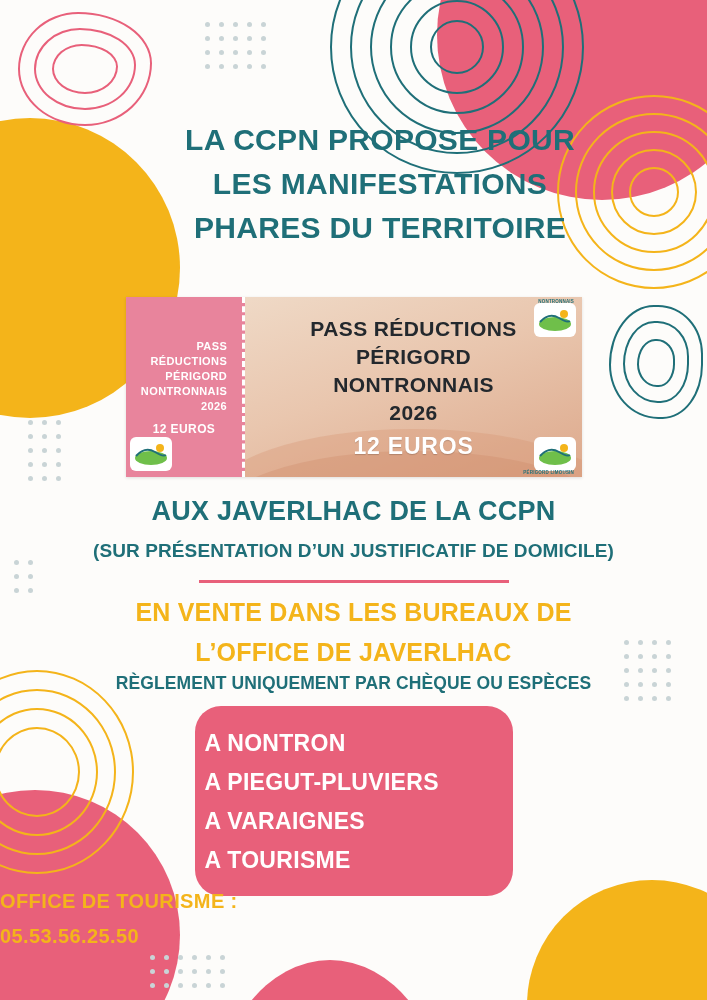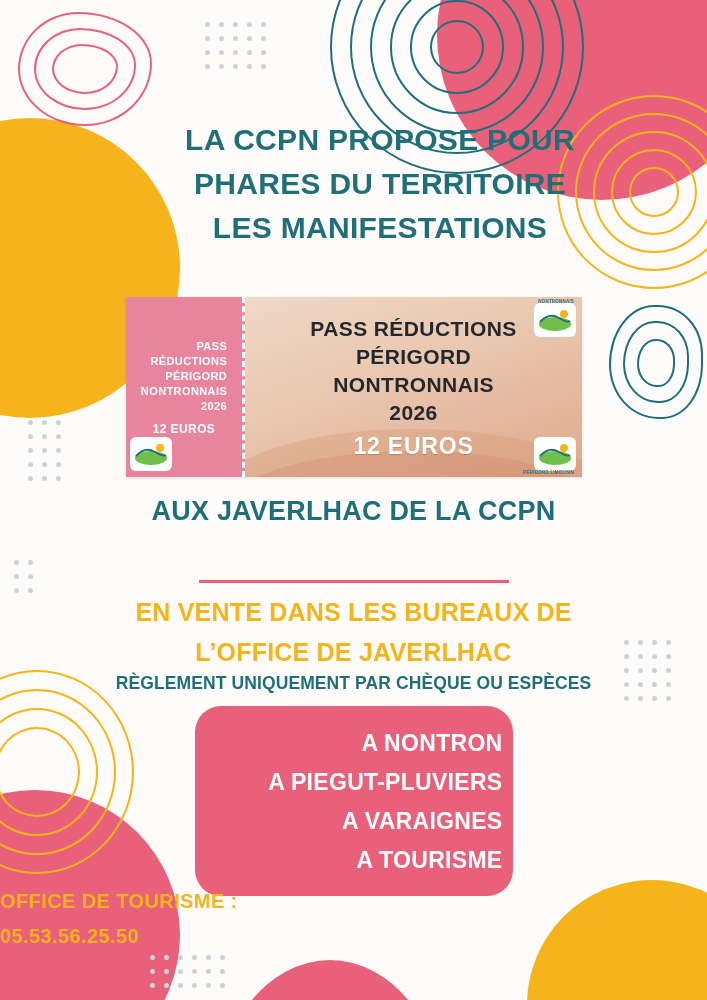--- a/index.html
+++ b/index.html
@@ -290,21 +290,21 @@
   
   .locations-card {
     position: absolute;
     top: 706px;
     left: 50%;
     transform: translateX(-50%);
     width: 298px;
     padding: 18px 10px 16px;
     background: #e8607a;
     border-radius: 26px;
-    text-align: right;
+    text-align: left;
   }
   .locations-card div {
     color: #ffffff;
     font-weight: bold;
     font-size: 23px;
     line-height: 39px;
     letter-spacing: 0.3px;
   }
 
   .contact {
@@ -453,22 +453,22 @@
       <span></span>
       <span></span>
       <span></span>
       <span></span>
   </div>
 
   <div class="content">
 
     <div class="headline">
       <div>LA CCPN PROPOSE POUR</div>
+      <div>LES MANIFESTATIONS</div>
       <div>PHARES DU TERRITOIRE</div>
-      <div>LES MANIFESTATIONS</div>
     </div>
 
     <div class="ticket">
       <div class="ticket-stub">
         <div class="ticket-stub-text">
           <div>PASS</div>
           <div>RÉDUCTIONS</div>
           <div>PÉRIGORD</div>
           <div>NONTRONNAIS</div>
           <div>2026</div>
@@ -508,20 +508,21 @@
             <ellipse cx="18" cy="17" rx="16" ry="7" fill="#6fbf4a"></ellipse>
             <path d="M3 15 Q12 5 22 11 Q30 16 33 14" fill="none" stroke="#1f6f78" stroke-width="2"></path>
             <circle cx="27" cy="7" r="4" fill="#f4b41a"></circle>
           </svg>
         </div>
         <div class="logo-caption bot">PÉRIGORD LIMOUSIN</div>
       </div>
     </div>
 
     <div class="subhead">AUX JAVERLHAC DE LA CCPN</div>
+    <div class="subhead-note">(SUR PRÉSENTATION D’UN JUSTIFICATIF DE DOMICILE)</div>
 
     <div class="divider"></div>
 
     <div class="sale-line">
       <div>EN VENTE DANS LES BUREAUX DE</div>
       <div>L’OFFICE DE JAVERLHAC</div>
     </div>
 
     <div class="payment-note">RÈGLEMENT UNIQUEMENT PAR CHÈQUE OU ESPÈCES</div>
 

